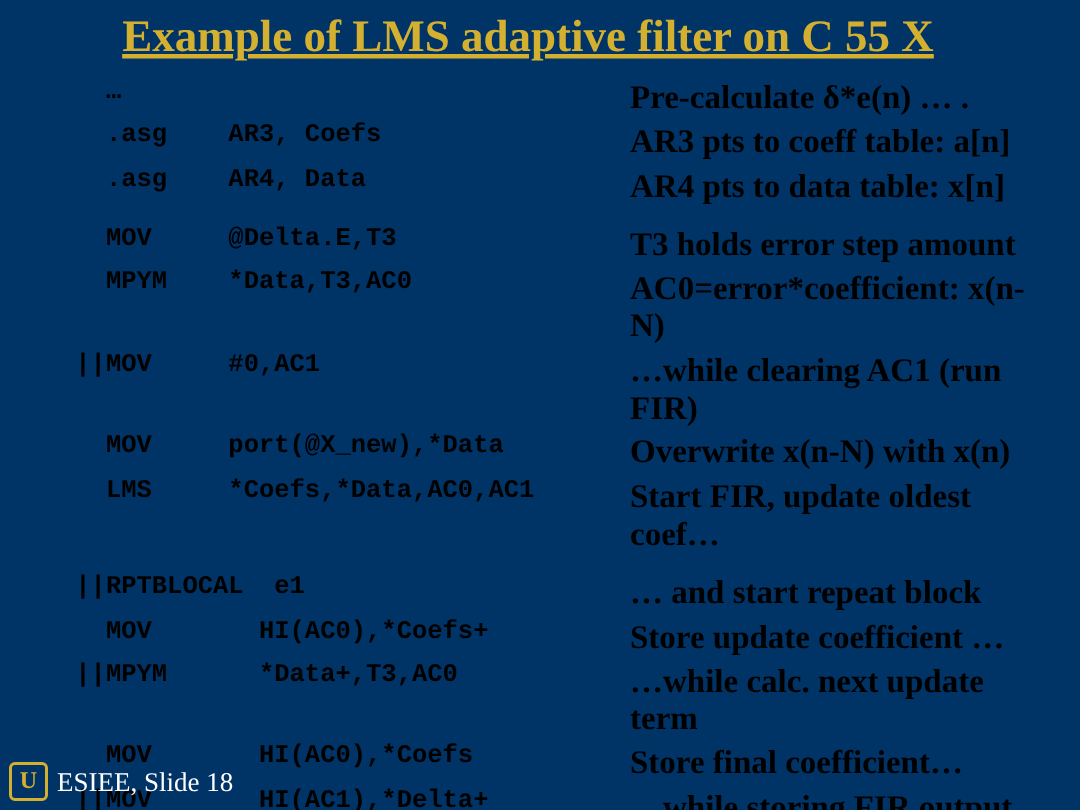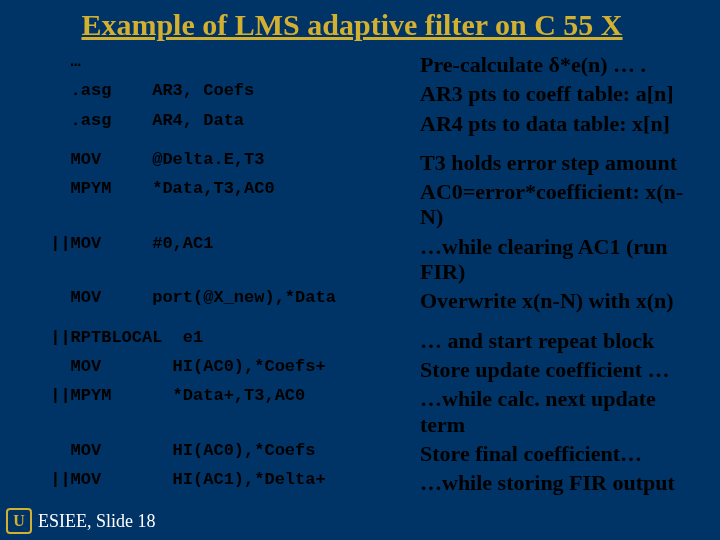--- a/index.html
+++ b/index.html
@@ -106,20 +106,24 @@
     <div class="note-col">AC0=error*coefficient: x(n-N)</div>
   </div>
   <div class="row">
     <div class="code-col"> ||MOV     #0,AC1</div>
     <div class="note-col">…while clearing AC1 (run FIR)</div>
   </div>
   <div class="row">
     <div class="code-col">   MOV     port(@X_new),*Data</div>
     <div class="note-col">Overwrite x(n-N) with x(n)</div>
   </div>
+  <div class="row">
+    <div class="code-col">   LMS     *Coefs,*Data,AC0,AC1</div>
+    <div class="note-col">Start FIR, update oldest coef…</div>
+  </div>
 
   <div class="sep"></div>
 
   <div class="row">
     <div class="code-col"> ||RPTBLOCAL  e1</div>
     <div class="note-col">… and start repeat block</div>
   </div>
   <div class="row">
     <div class="code-col">   MOV       HI(AC0),*Coefs+</div>
     <div class="note-col">Store update coefficient  …</div>

